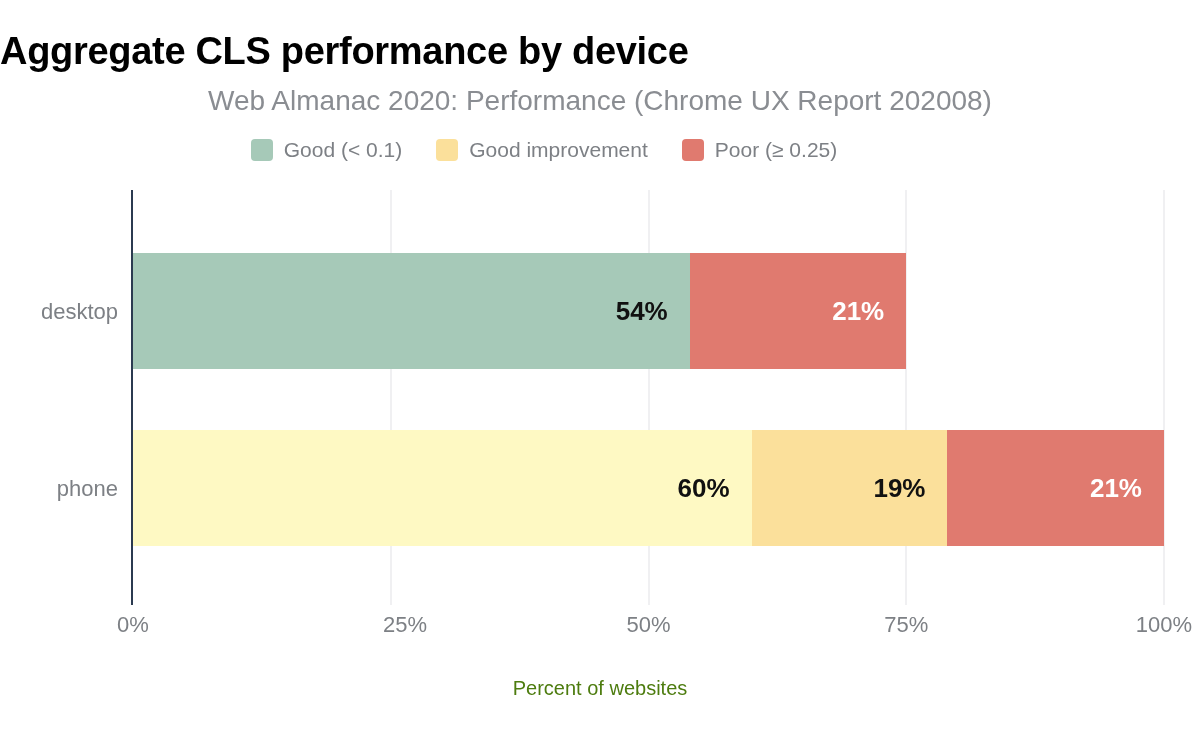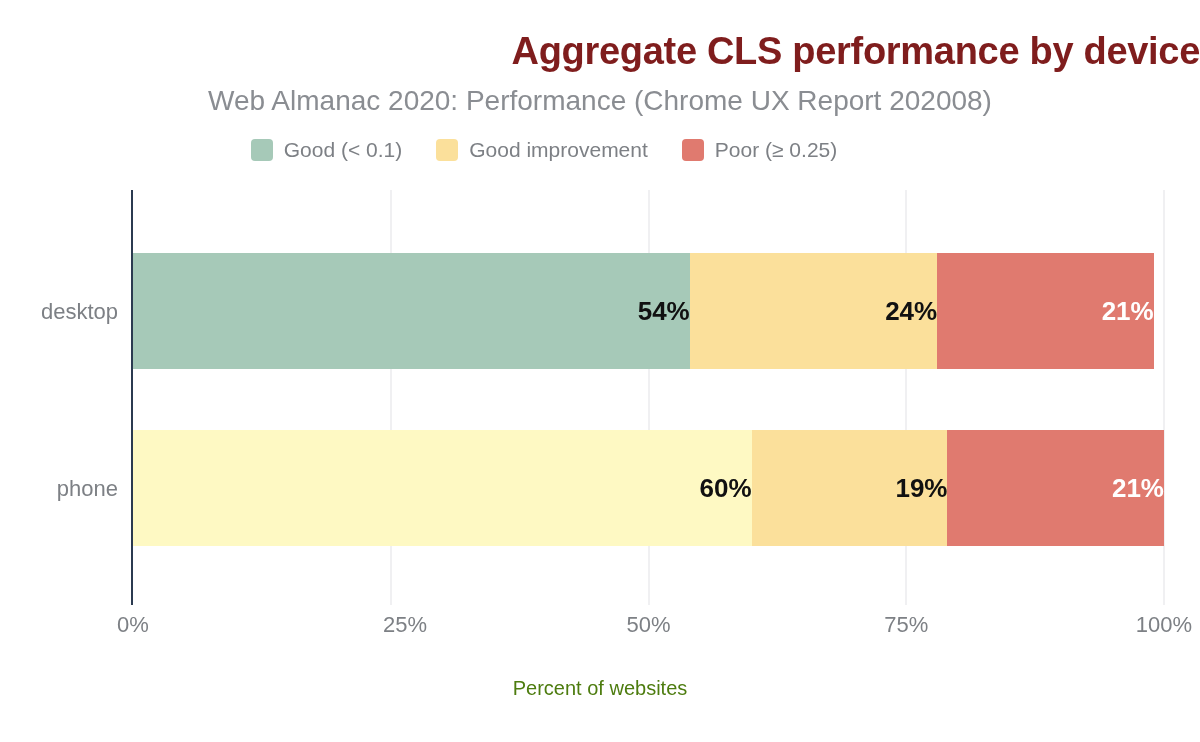--- a/index.html
+++ b/index.html
@@ -21,24 +21,24 @@
     height: 742px;
     background: #ffffff;
   }
 
   
   .chart-title {
     position: absolute;
     top: 28px;
     left: 0;
     width: 1200px;
-    text-align: right;
+    text-align: left;
     font-size: 38px;
     font-weight: bold;
-    color: #7f1d1d;
+    color: #000000;
     letter-spacing: -0.3px;
     line-height: 46px;
   }
   .chart-subtitle {
     position: absolute;
     top: 86px;
     left: 0;
     width: 1200px;
     text-align: center;
     font-size: 28px;
@@ -121,20 +121,21 @@
     position: relative;
     height: 116px;
     display: flex;
     align-items: center;
     justify-content: flex-end;
     box-sizing: border-box;
   }
   .segment-label {
     font-size: 26px;
     font-weight: bold;
+    padding-right: 22px;
     white-space: nowrap;
     line-height: 30px;
   }
 
   
   .ycat {
     position: absolute;
     right: 1082px;
     width: 200px;
     text-align: right;
@@ -195,23 +196,20 @@
     <div id="gridlines-host">
         <div class="gridline" style="left: 256.75px;"></div>
         <div class="gridline" style="left: 514.5px;"></div>
         <div class="gridline" style="left: 772.25px;"></div>
         <div class="gridline" style="left: 1030px;"></div>
       </div>
     <div class="bars" id="bars-host">
         <div class="bar-row row-0">
           <div class="segment" style="width: 556.74px; background: rgb(166, 201, 184);">
             <span class="segment-label" style="color: rgb(17, 17, 17);">54%</span>
-          </div>
-          <div class="segment" style="width: 247.44px; background: rgb(251, 224, 155);">
-            <span class="segment-label" style="color: rgb(17, 17, 17);">24%</span>
           </div>
           <div class="segment" style="width: 216.51px; background: rgb(224, 122, 111);">
             <span class="segment-label" style="color: rgb(255, 255, 255);">21%</span>
           </div>
         </div>
         <div class="bar-row row-1">
           <div class="segment" style="width: 618.6px; background: #fef9c3;">
             <span class="segment-label" style="color: rgb(17, 17, 17);">60%</span>
           </div>
           <div class="segment" style="width: 195.89px; background: rgb(251, 224, 155);">

